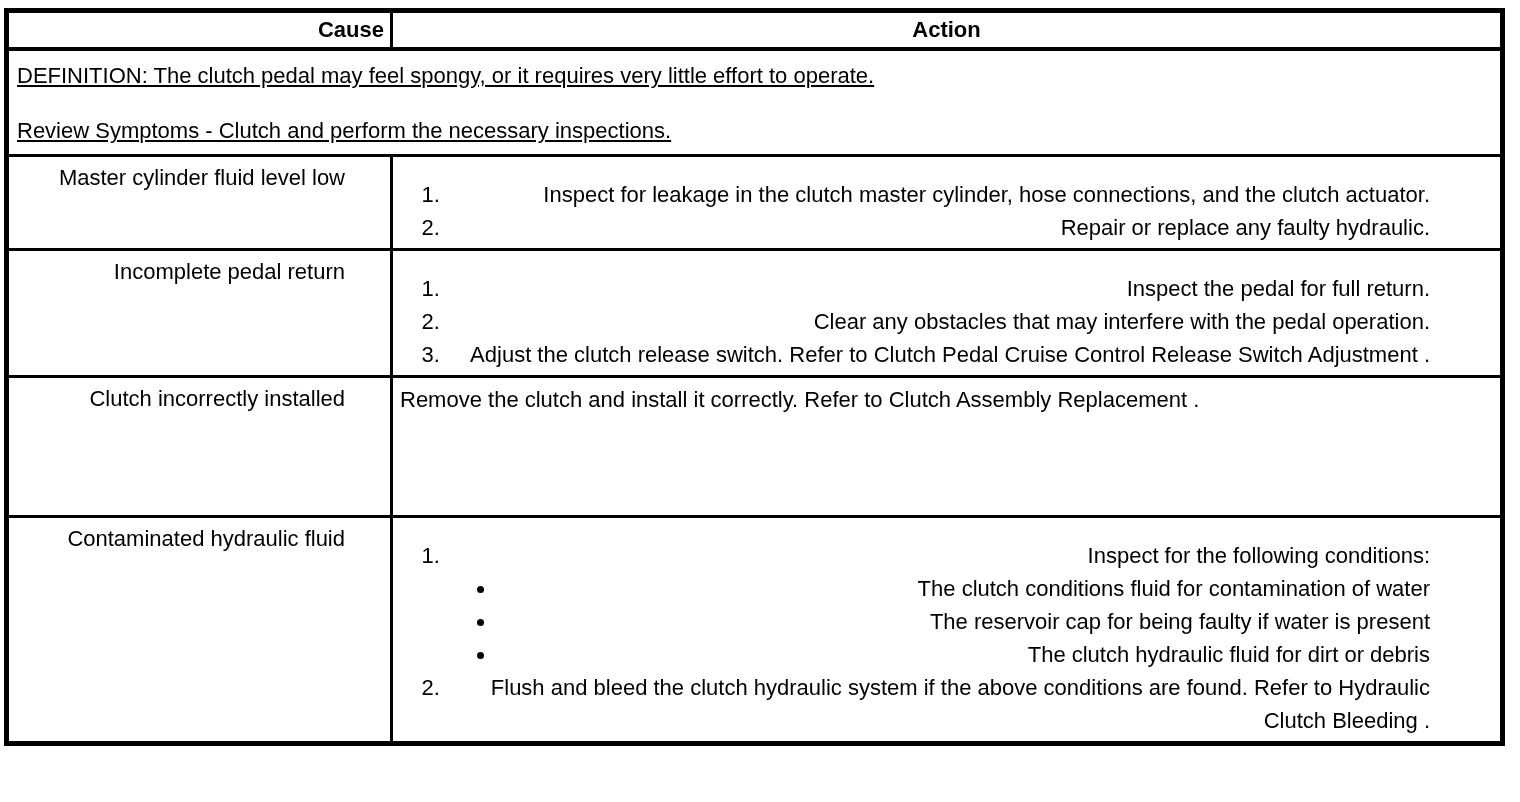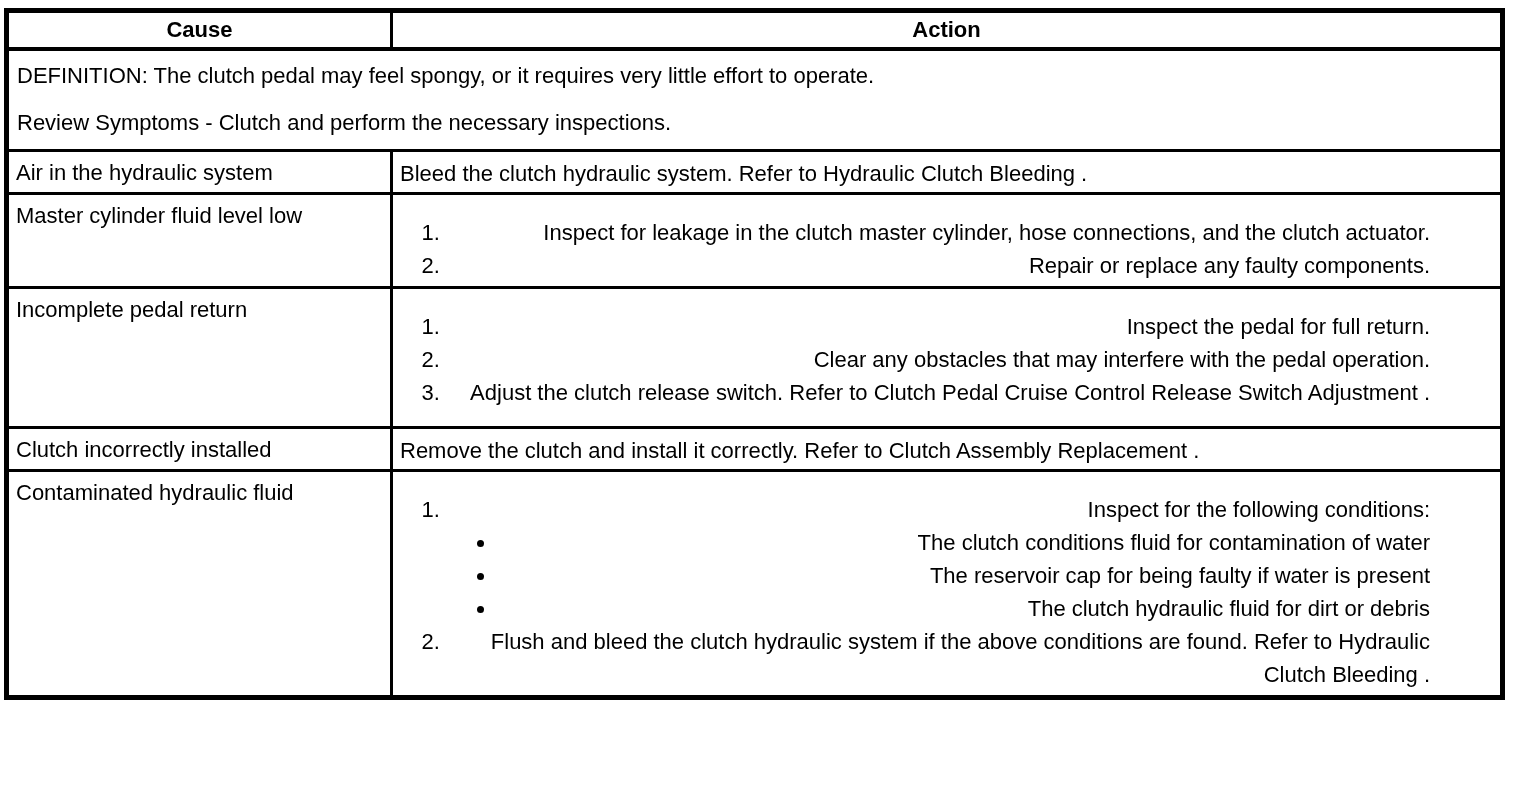--- a/index.html
+++ b/index.html
@@ -32,41 +32,42 @@
   }
   thead th {
     border-bottom: 4px solid #000000;
     font-weight: bold;
     text-align: center;
     height: 37px;
     padding: 4px 6px;
     font-size: 22px;
     vertical-align: middle;
   }
-  th.col-cause, td.cause-cell { width: 385px; }
+  th.col-cause, td.cause-cell { width: 385px; text-align: right; }
   td.cause-cell {
     padding: 7px 45px 6px 7px;
     line-height: 27px;
   }
   td.action-cell {
     padding: 0 70px 4px 7px;
     line-height: 27px;
   }
   td.action-cell .plain {
     padding-top: 8px;
     line-height: 27px;
   }
   td.def-cell {
     padding: 11px 40px 10px 8px;
+    text-decoration: underline;
   }
   td.def-cell p {
     margin: 0;
     line-height: 27px;
   }
-  td.def-cell p + p { margin-top: 20px; }
+  td.def-cell p + p { margin-top: 28px; }
   ol.steps {
     margin: 21px 0 0 0;
     padding: 0 0 0 46px;
     list-style: decimal;
     text-align: right;
   }
   ol.steps > li {
     line-height: 33px;
     padding-left: 4px;
   }
@@ -100,31 +101,25 @@
       </tr>
     </thead>
     <tbody id="tbody">
         <tr>
           <td colspan="2" class="def-cell">
             <p>DEFINITION: The clutch pedal may feel spongy, or it requires very little effort to operate.</p>
             <p>Review Symptoms - Clutch and perform the necessary inspections.</p>
           </td>
         </tr>
         <tr>
-          <td class="cause-cell">Air in the hydraulic system</td>
-          <td class="action-cell">
-            <div class="plain">Bleed the clutch hydraulic system. Refer to Hydraulic Clutch Bleeding .</div>
-          </td>
-        </tr>
-        <tr>
           <td class="cause-cell">Master cylinder fluid level low</td>
           <td class="action-cell">
             <ol class="steps">
               <li><span>Inspect for leakage in the clutch master cylinder, hose connections, and the clutch actuator.</span></li>
-              <li><span>Repair or replace any faulty components.</span></li>
+              <li><span>Repair or replace any faulty hydraulic.</span></li>
             </ol>
           </td>
         </tr>
         <tr>
           <td class="cause-cell">Incomplete pedal return</td>
           <td class="action-cell">
             <ol class="steps">
               <li><span>Inspect the pedal for full return.</span></li>
               <li><span>Clear any obstacles that may interfere with the pedal operation.</span></li>
               <li><span>Adjust the clutch release switch. Refer to Clutch Pedal Cruise Control Release Switch Adjustment .</span></li>

